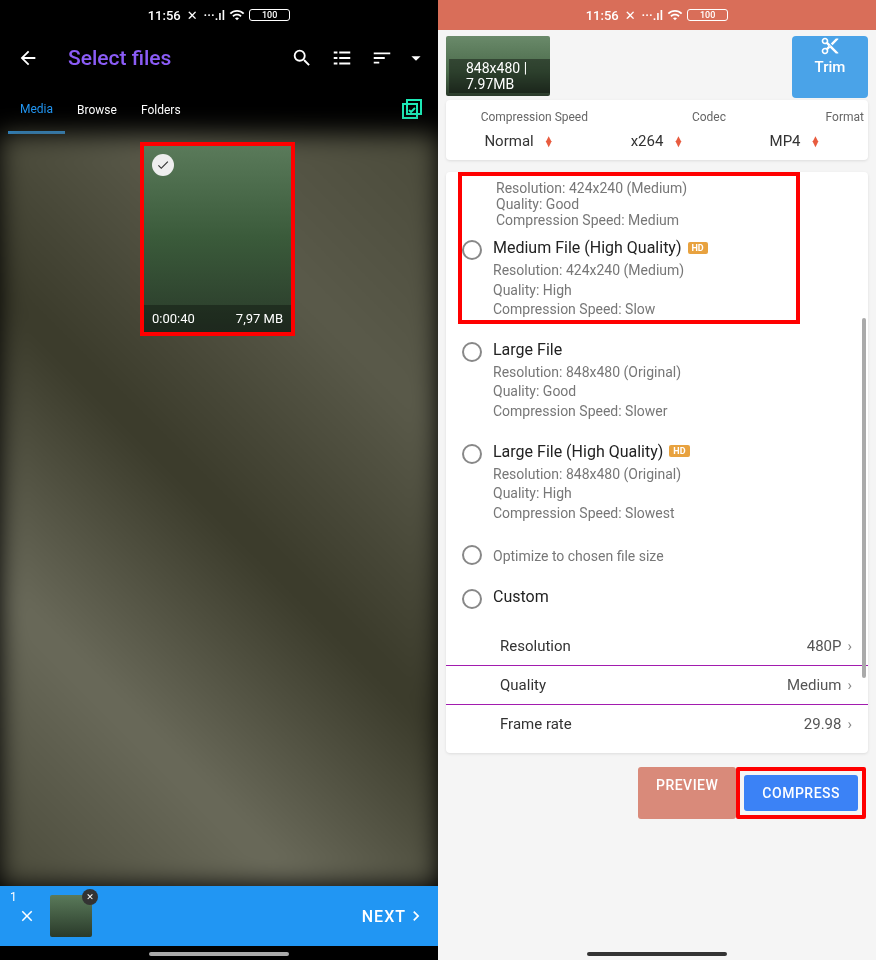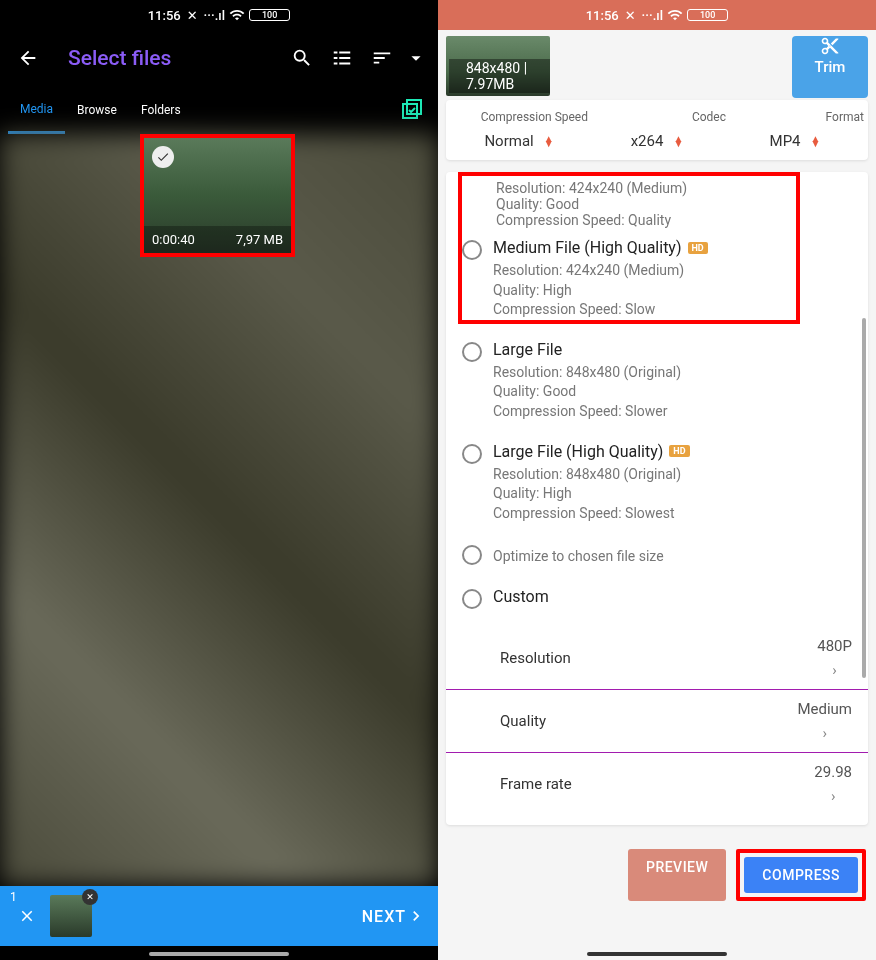--- a/index.html
+++ b/index.html
@@ -27,21 +27,21 @@
   .multi-check svg { width: 24px; height: 24px; }
 
   .grid {
     position: absolute; top: 134px; left: 0; right: 0; bottom: 74px;
     background:
       linear-gradient(45deg, #4a4a3a 0%, #6a6a5a 25%, #3a3a2a 50%, #5a5a4a 75%, #4a4a3a 100%);
     filter: blur(12px);
   }
   .grid-overlay { position: absolute; top: 134px; left: 0; right: 0; bottom: 74px; }
   .selected-thumb {
-    position: absolute; top: 0; left: 140px; width: 155px; height: 123px;
+    position: absolute; top: 8px; left: 140px; width: 155px; height: 194px;
     border: 4px solid #ff0000; background: #2a3a2a;
     background-image: linear-gradient(to bottom, #5a7a5a 0%, #3a5a3a 50%, #2a3a2a 100%);
   }
   .check-mark { position: absolute; top: 8px; left: 8px; width: 22px; height: 22px; background: #eee; border-radius: 50%; display: flex; align-items: center; justify-content: center; }
   .check-mark svg { width: 14px; height: 14px; fill: #333; }
   .thumb-info { position: absolute; bottom: 0; left: 0; right: 0; display: flex; justify-content: space-between; padding: 6px 8px; font-size: 13px; color: #fff; background: rgba(0,0,0,0.3); }
 
   .bottom-bar { position: absolute; bottom: 14px; left: 0; right: 0; height: 60px; background: #2196f3; display: flex; align-items: center; padding: 0 12px; color: #fff; }
   .bottom-bar .count { font-size: 12px; position: absolute; top: 4px; left: 10px; }
   .close-x { width: 30px; height: 30px; display: flex; align-items: center; justify-content: center; }
@@ -74,26 +74,26 @@
   .radio { width: 20px; height: 20px; border: 2px solid #888; border-radius: 50%; flex-shrink: 0; margin-top: 2px; }
   .option-content { flex: 1; }
   .option-title { font-size: 16px; color: #222; display: flex; align-items: center; gap: 6px; }
   .hd-badge { background: #e8a23f; color: #fff; font-size: 9px; font-weight: bold; padding: 1px 4px; border-radius: 2px; }
   .option-desc { font-size: 14px; color: #777; margin-top: 4px; line-height: 1.4; }
   .partial-title { font-size: 14px; color: #777; padding-left: 50px; }
 
   .custom-rows { margin-top: 8px; }
   .custom-row { display: flex; justify-content: space-between; align-items: center; padding: 10px 16px 10px 54px; border-bottom: 1px solid #a21caf; font-size: 15px; color: #333; }
   .custom-row:last-child { border-bottom: none; }
-  .custom-value { display: flex; align-items: center; gap: 6px; color: #555; flex-direction: column; }
+  .custom-value { display: flex; align-items: center; gap: 6px; color: #555; }
   .chev { color: #888; }
 
   .scroll-indicator { position: absolute; right: 2px; top: 146px; width: 4px; height: 360px; background: #aaa; border-radius: 2px; }
 
-  .action-row { display: flex; justify-content: flex-end; gap: 10px; padding: 24px 10px; }
+  .action-row { display: flex; justify-content: flex-end; padding: 14px 10px; }
   .btn { padding: 10px 18px; border-radius: 3px; font-size: 14px; font-weight: 500; color: #fff; letter-spacing: 0.5px; }
   .btn-preview { background: #d98a7a; }
   .btn-compress { background: #3b82f6; }
   .red-box-2 { border: 4px solid #ff0000; padding: 4px; border-radius: 2px; }
 
 </style>
 </head>
 <body>
 
 <div class="screen left">
@@ -240,21 +240,21 @@
     </div>
   </div>
 
   <div class="options-card">
     <div class="red-box-1"></div>
     <div class="scroll-indicator"></div>
 
     <div class="option-partial" style="padding-top:4px">
       <div class="partial-title">Resolution: 424x240 (Medium)</div>
       <div class="partial-title">Quality: Good</div>
-      <div class="partial-title">Compression Speed: Quality</div>
+      <div class="partial-title">Compression Speed: Medium</div>
     </div>
 
     <div class="option-row">
       <div class="radio"></div>
       <div class="option-content">
         <div class="option-title">
             <span>Medium File (High Quality)</span>
             <span class="hd-badge">HD</span>
           </div>
         <div class="option-desc" style="white-space:pre-line">Resolution: 424x240 (Medium)

